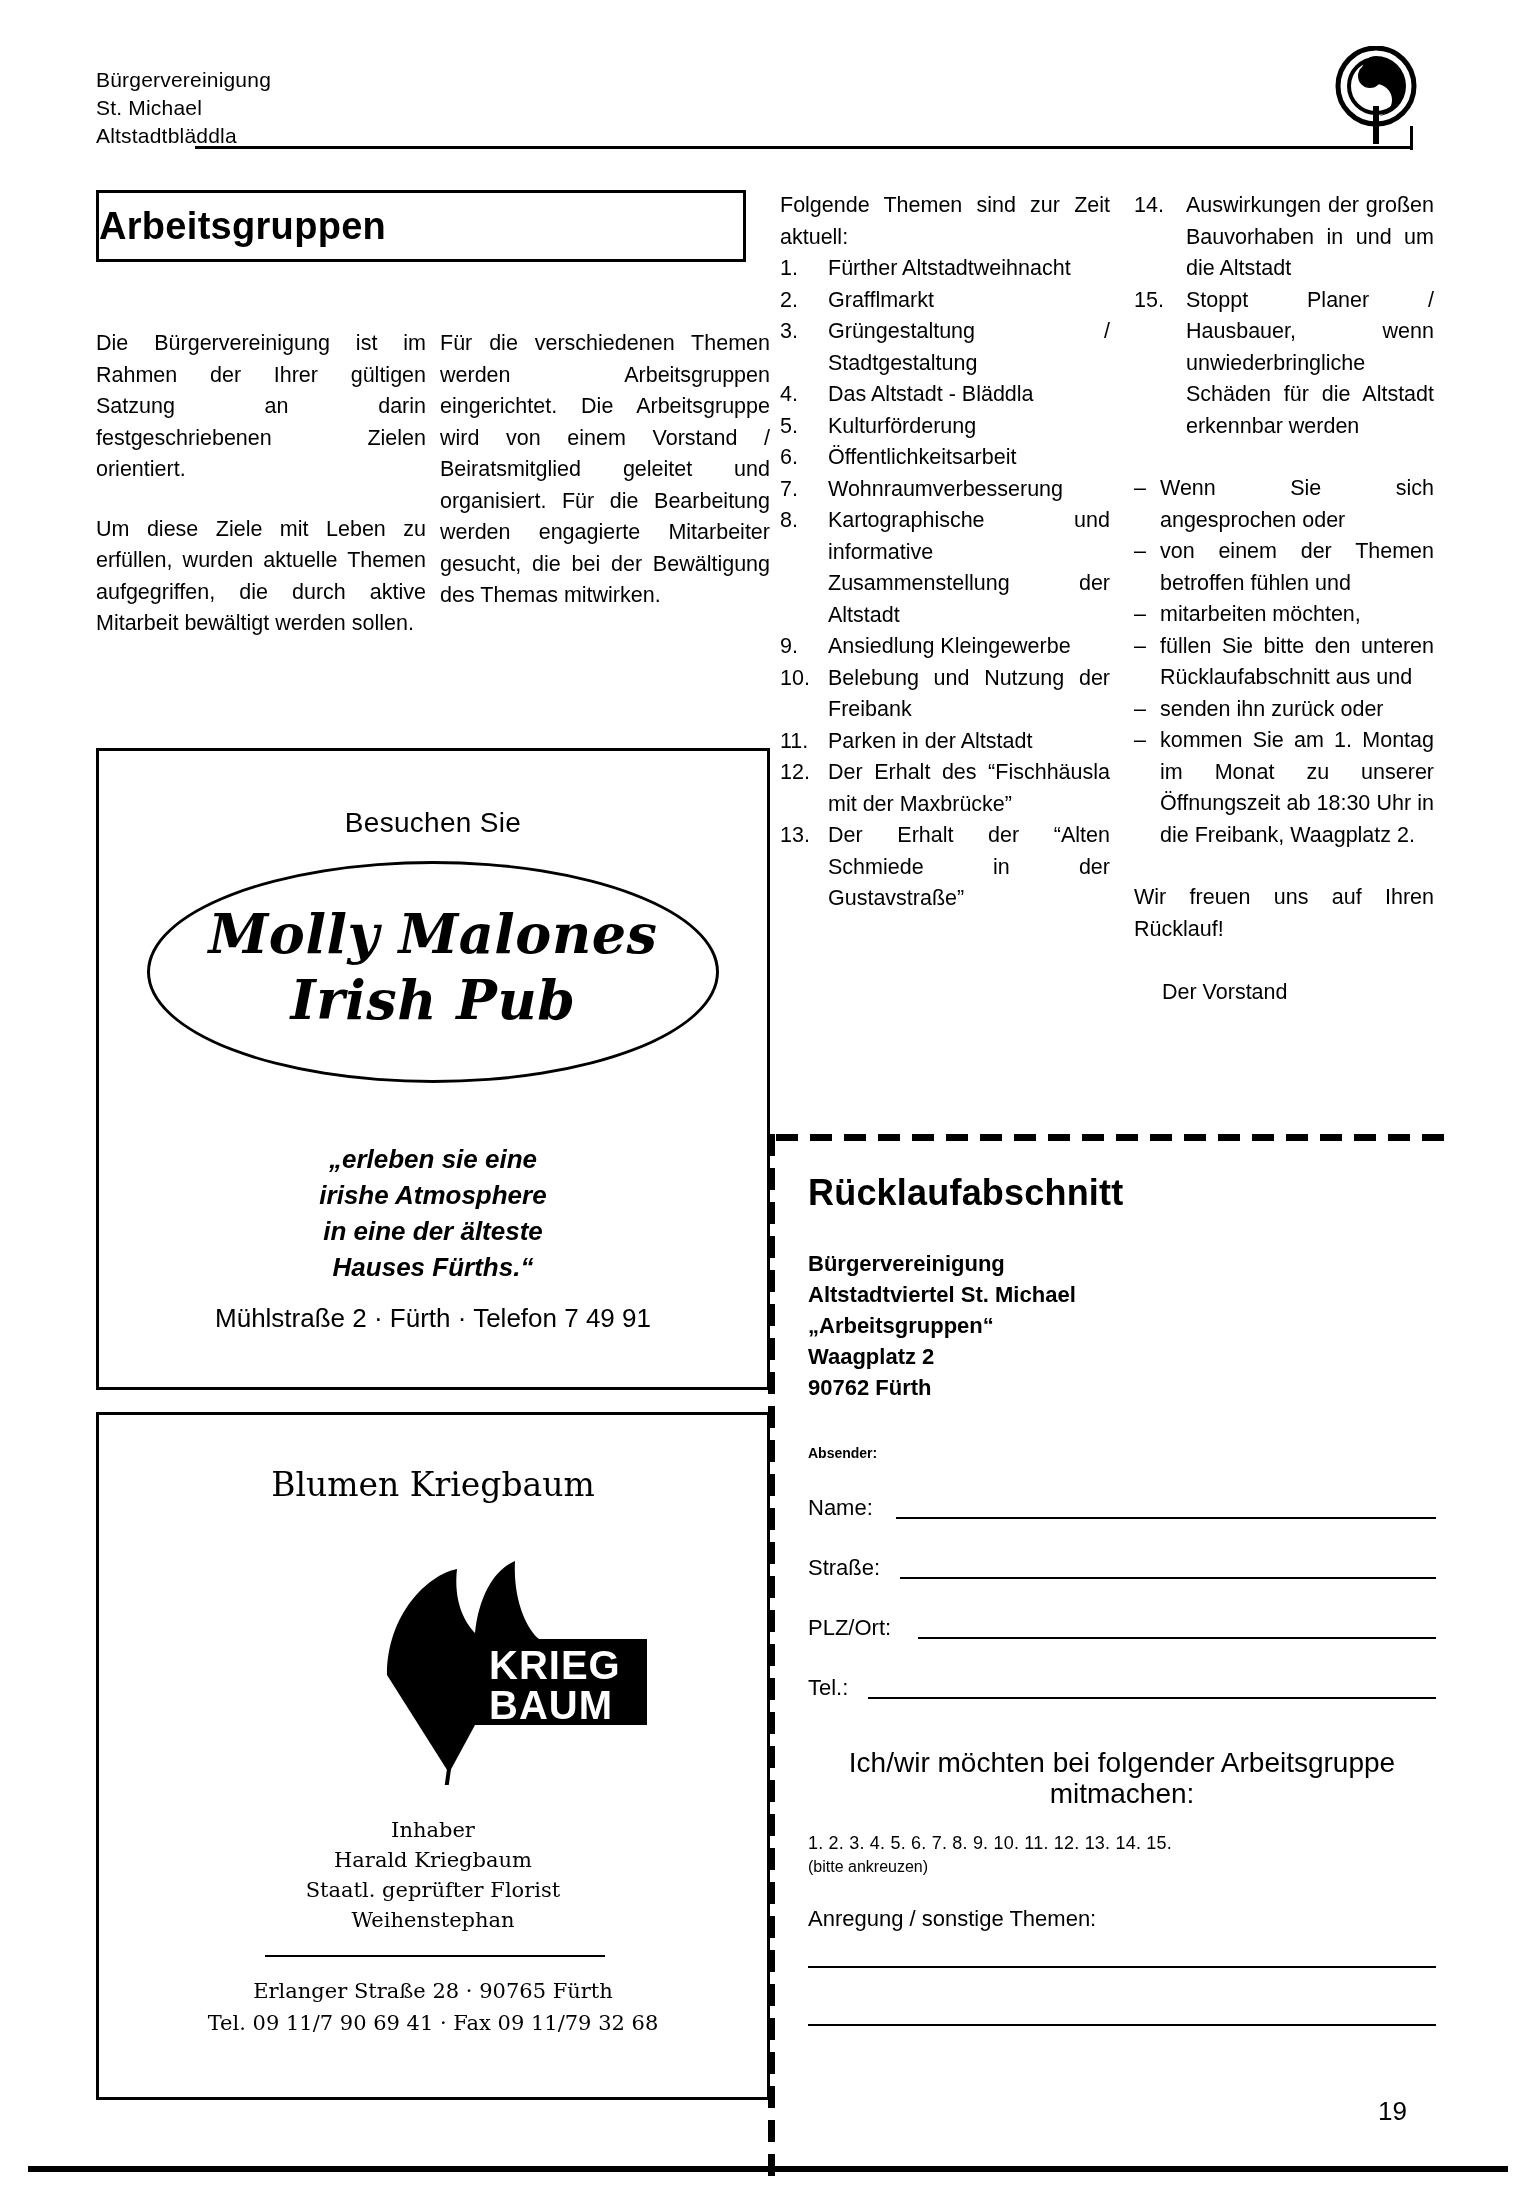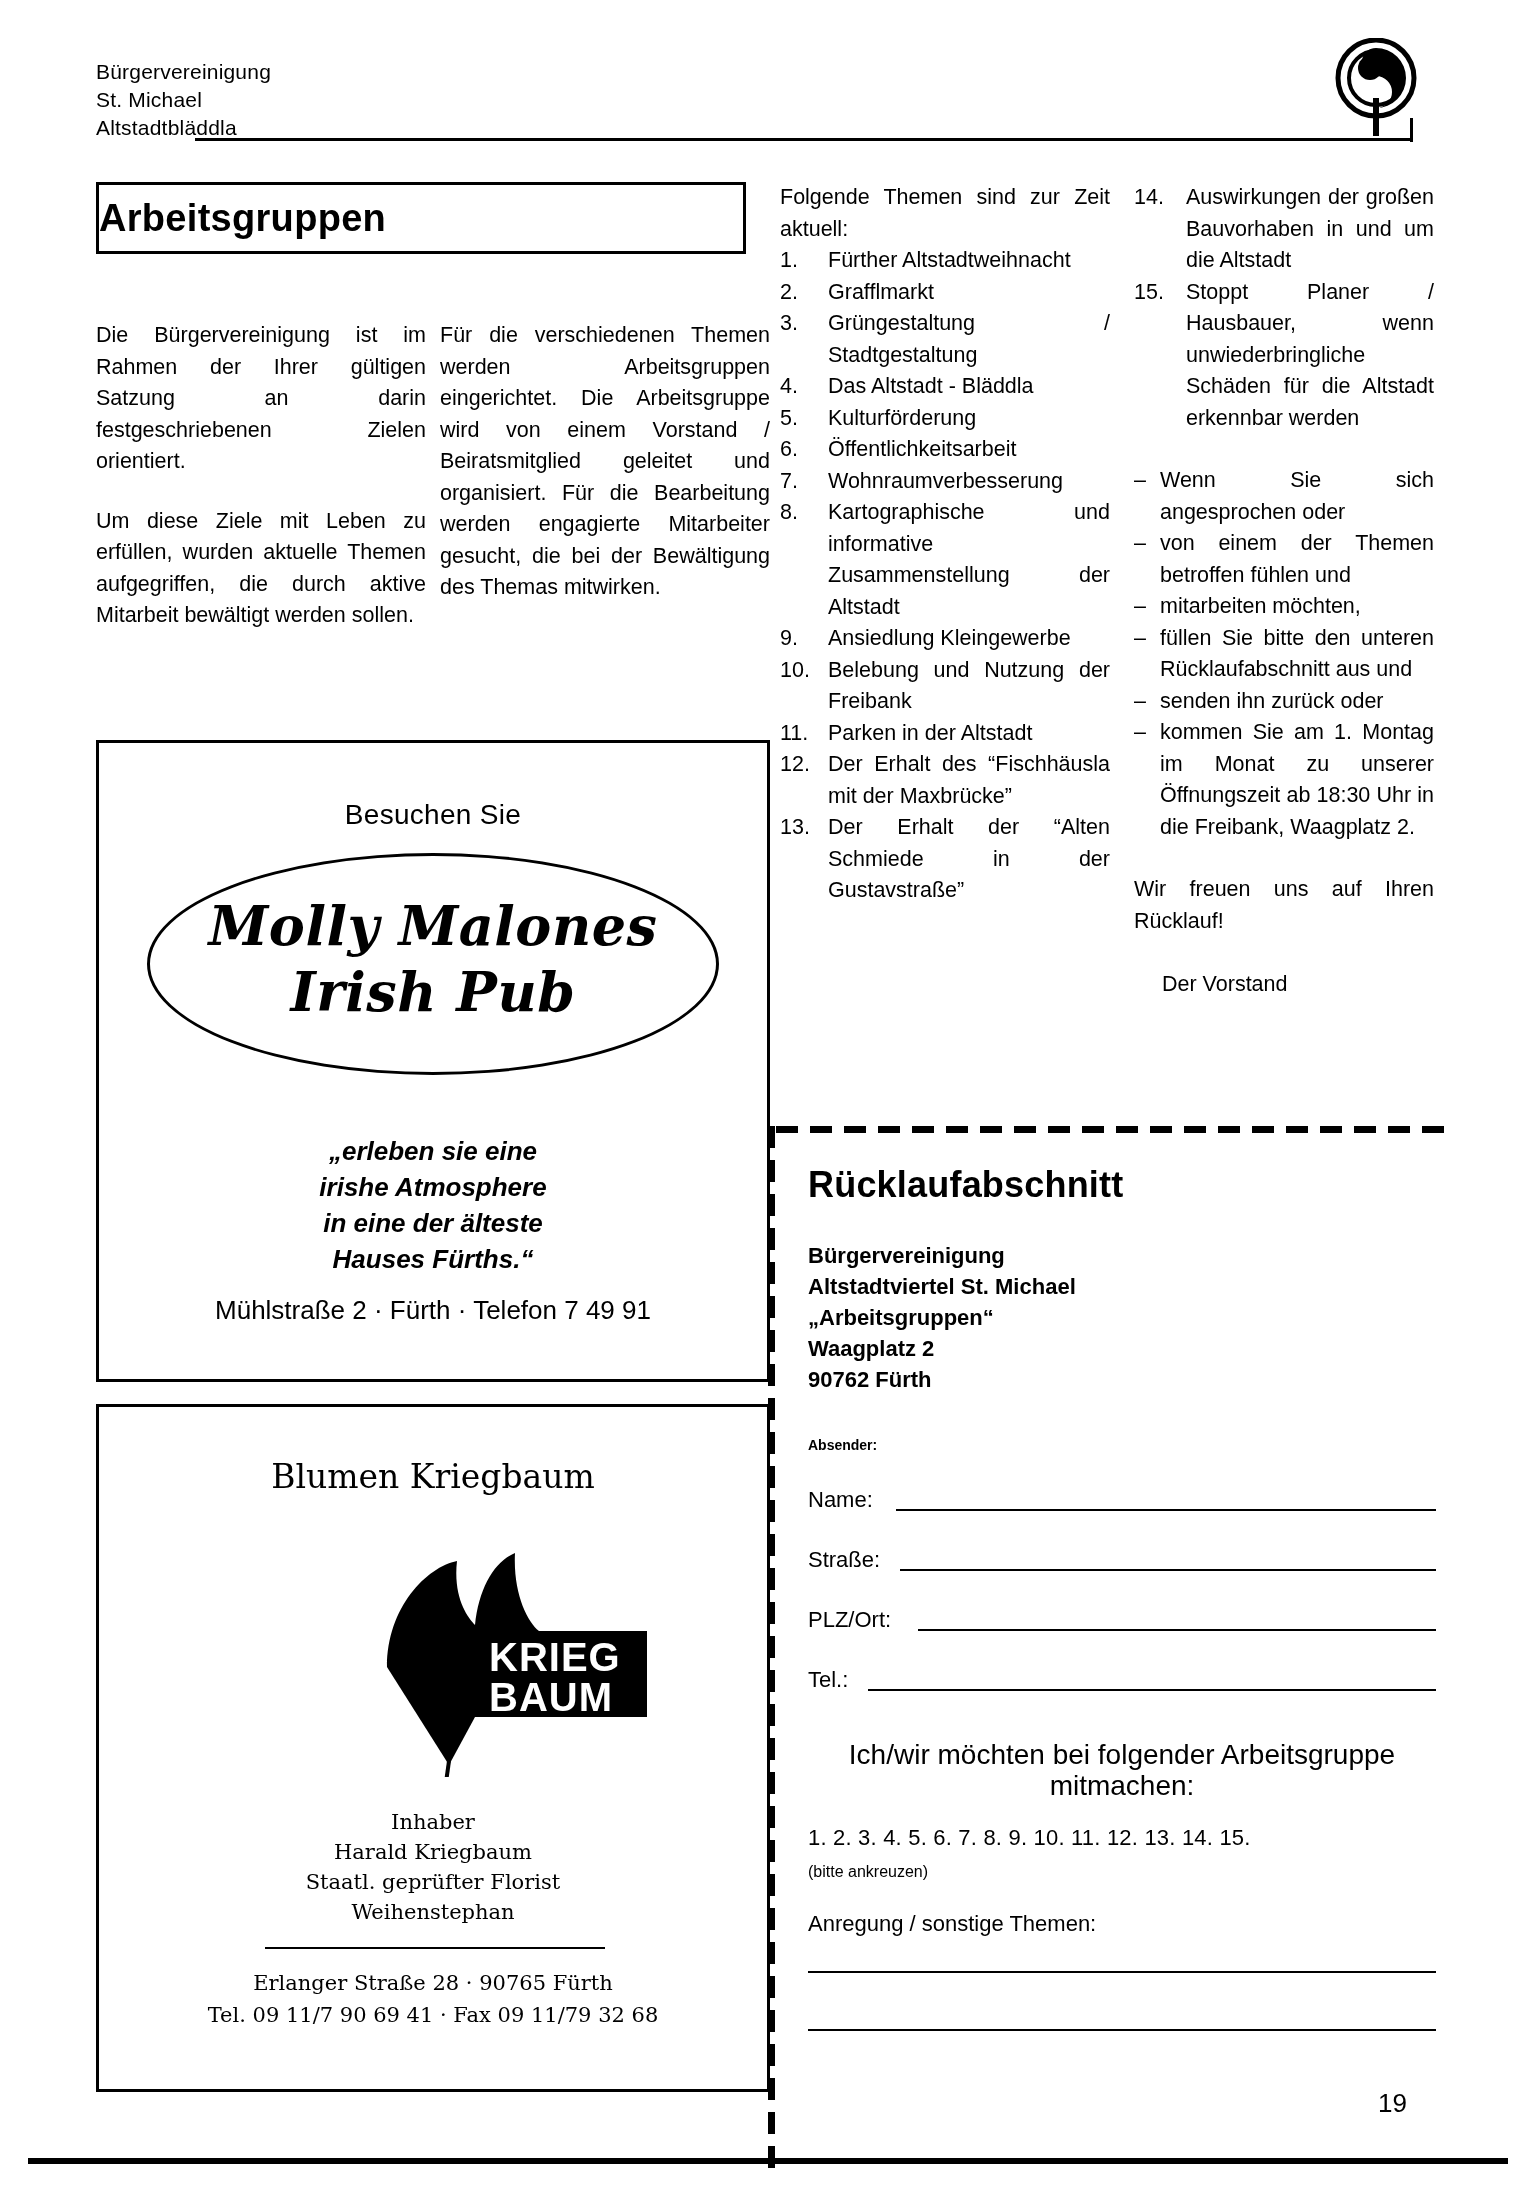--- a/index.html
+++ b/index.html
@@ -10,21 +10,21 @@
   body {
     width: 1536px;
     height: 2192px;
     position: relative;
     font-family: "Liberation Sans", sans-serif;
     color: #000;
     overflow: hidden;
   }
   .page {
     position: absolute;
-    left: 0; top: 0;
+    left: 0; top: 8px;
     width: 1536px;
     height: 1771px;
   }
 
   
   .masthead {
     position: absolute;
     left: 96px;
     top: 58px;
     width: 1320px;
@@ -310,23 +310,23 @@
     background: #000;
     right: 0;
   }
   .coupon-q {
     font-size: 28px;
     line-height: 31px;
     margin: 12px 0 24px 0;
     text-align: center;
   }
   .coupon-nums {
-    font-size: 22px;
+    font-size: 18px;
     letter-spacing: 0.2px;
-    margin: 0 0 12px 0;
+    margin: 0 0 4px 0;
   }
   .coupon-hint {
     font-size: 16px;
     margin: 0 0 30px 0;
   }
   .coupon-anregung {
     font-size: 22px;
     margin: 0 0 34px 0;
   }
   .coupon-blank {

